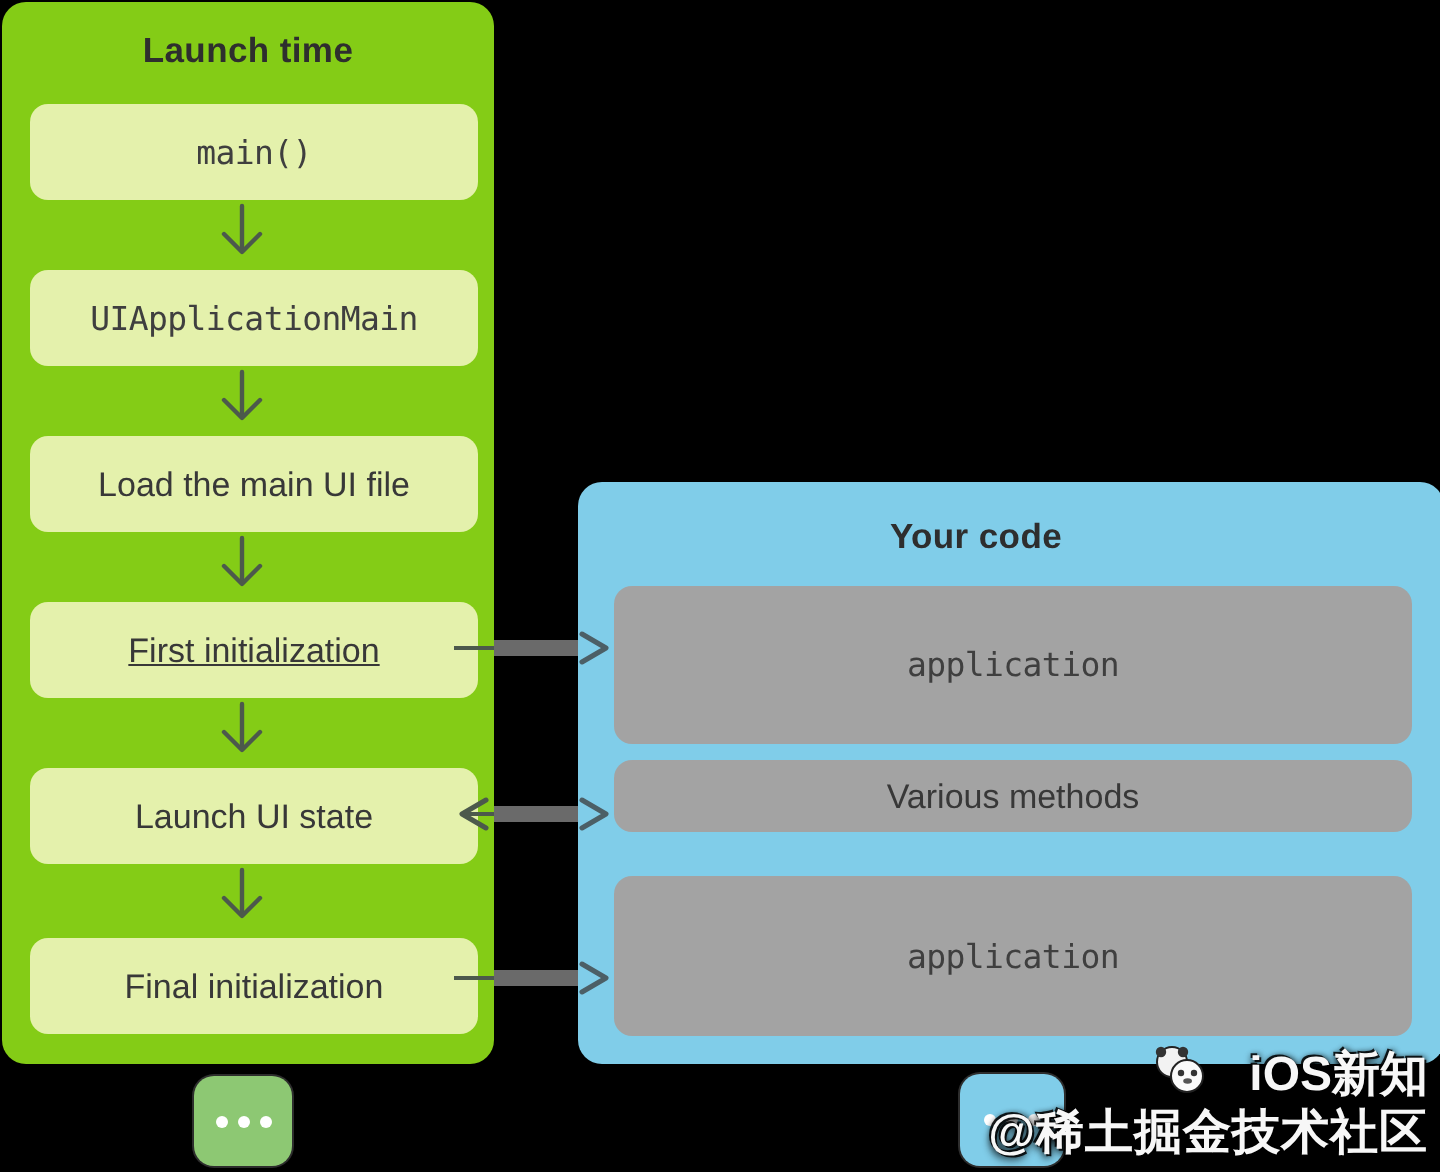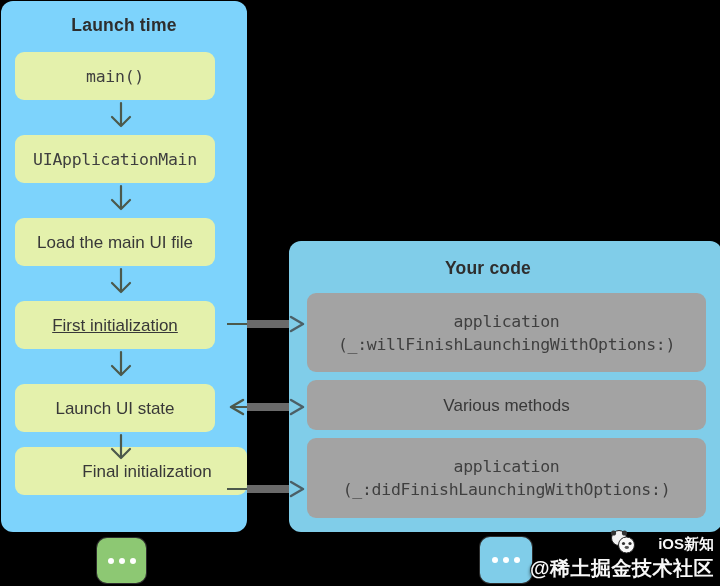--- a/index.html
+++ b/index.html
@@ -2,61 +2,61 @@
 <html><head>
 <meta charset="utf-8">
 <style>
   html,body{margin:0;padding:0;background:#000;}
   .stage{
     position:relative;width:720px;height:586px;background:#000000;
     overflow:hidden;font-family:"Liberation Sans",sans-serif;
   }
   
   .panel{position:absolute;border-radius:12px;}
-  .panel.green{left:1px;top:1px;width:246px;height:531px;background:#7dd3fc;}
+  .panel.green{left:1px;top:1px;width:246px;height:531px;background:#84cc16;}
   .panel.blue{left:289px;top:241px;width:433px;height:291px;background:#80cde9;}
   .panel-title{
     position:absolute;left:0;width:100%;text-align:center;margin:0;
     font-size:17.5px;font-weight:bold;color:#2e2e2e;letter-spacing:.2px;
   }
   .panel.green .panel-title{top:14px;}
   .panel.blue .panel-title{top:17px;width:398px;}
   
   .node{
     position:absolute;border-radius:9px;display:flex;flex-direction:column;
     align-items:center;justify-content:center;text-align:center;
   }
-  .panel.green .node{left:14px;width:200px;height:48px;background:#e4f1ac;}
+  .panel.green .node{left:14px;width:224px;height:48px;background:#e4f1ac;}
   .panel.blue  .node{left:18px;width:399px;background:#a3a3a3;}
   .node .ln{display:block;line-height:23px;}
   .sans{font-family:"Liberation Sans",sans-serif;font-size:17px;color:#383838;}
   .mono{font-family:"DejaVu Sans Mono",monospace;font-size:16.5px;color:#3f3f3f;letter-spacing:-0.3px;}
   
-  .g0{top:51px;} .g1{top:134px;} .g2{top:217px;} .g3{top:300px;text-decoration:underline;} .g4{top:383px;} .g5{top:446px;padding-left:32px;}
+  .g0{top:51px;} .g1{top:134px;} .g2{top:217px;} .g3{top:300px;text-decoration:underline;} .g4{top:383px;} .g5{top:468px;}
   
-  .b0{top:52px;height:79px;} .b1{top:139px;height:50px;} .b2{top:197px;height:80px;}
+  .b0{top:52px;height:79px;} .b1{top:139px;height:36px;} .b2{top:197px;height:80px;}
   
   .more{
     position:absolute;border-radius:10px;display:flex;align-items:center;
     justify-content:center;gap:5px;box-shadow:0 0 0 1px rgba(130,130,130,.35);
   }
   .more.green-more{left:97px;top:538px;width:49px;height:45px;background:#8dc873;}
   .more.blue-more{left:480px;top:537px;width:52px;height:46px;background:#80cde9;}
   .dot{width:6px;height:6px;border-radius:50%;background:#ffffff;}
   
   .overlay{position:absolute;left:0;top:0;pointer-events:none;}
   
   .watermark{
     position:absolute;right:6px;bottom:6px;text-align:right;color:#f7f7f7;
     font-weight:bold;line-height:1.08;
     text-shadow:0 0 3px rgba(0,0,0,.95),1px 1px 0 rgba(0,0,0,.85),
                 -1px -1px 0 rgba(0,0,0,.85),0 2px 4px rgba(0,0,0,.9);
   }
-  .wm-line1{display:flex;align-items:center;justify-content:flex-end;gap:19px;font-size:15px;}
-  .wm-line2{font-size:20px;letter-spacing:.5px;text-align:right;}
+  .wm-line1{display:flex;align-items:center;justify-content:flex-end;gap:19px;font-size:24px;}
+  .wm-line2{font-size:24px;letter-spacing:.5px;text-align:right;}
   .wm-icon{display:inline-block;}
 </style>
 </head>
 <body>
 
 <div class="stage">
 
   <section class="panel green">
     <h2 class="panel-title">Launch time</h2>
     <div class="node mono g0">
@@ -76,28 +76,26 @@
       </div>
     <div class="node sans g5">
         <span class="ln">Final initialization</span>
       </div>
   </section>
 
   <section class="panel blue">
     <h2 class="panel-title">Your code</h2>
     <div class="node mono b0">
       <span class="ln">application</span>
-      <span class="ln">(_:willFinishLaunchingWithOptions:)</span>
     </div>
     <div class="node sans b1">
       <span class="ln">Various methods</span>
     </div>
     <div class="node mono b2">
       <span class="ln">application</span>
-      <span class="ln">(_:didFinishLaunchingWithOptions:)</span>
     </div>
   </section>
 
   <div class="more green-more">
     <span class="ellipsis" style="display:flex;gap:5px;">
       <i class="dot"></i>
         <i class="dot"></i>
         <i class="dot"></i>
     </span>
   </div>

